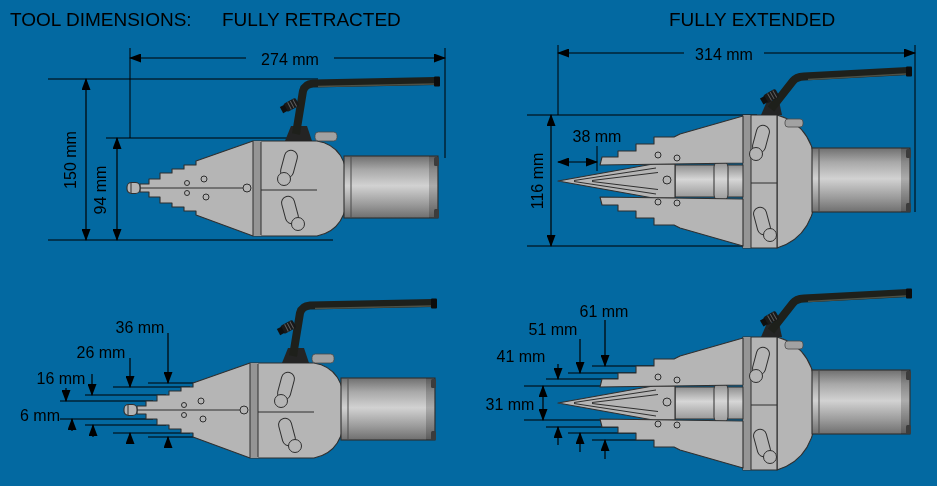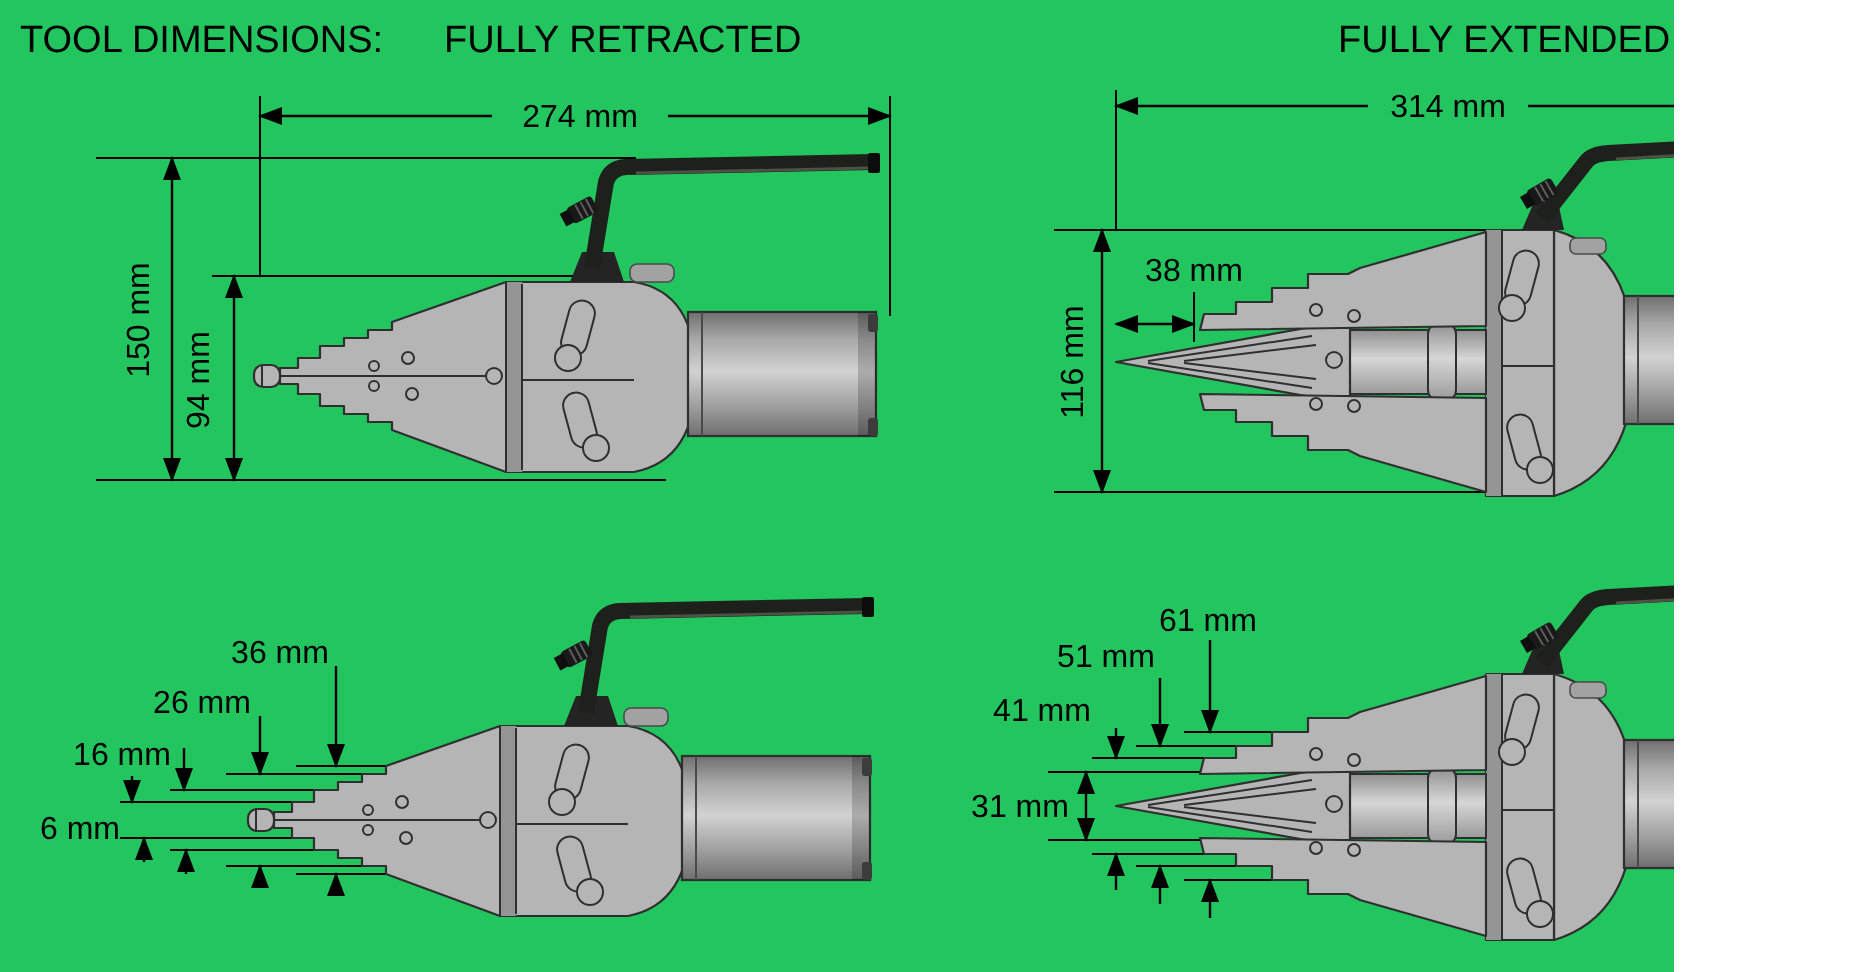--- a/index.html
+++ b/index.html
@@ -1,16 +1,16 @@
 <!DOCTYPE html>
 <html><head>
 <meta charset="utf-8">
 <style>
   html,body{margin:0;padding:0;background:#fff;}
-  .page{position:relative;width:837px;height:486px;background:#22c55e;overflow:hidden;
+  .page{position:relative;width:937px;height:486px;background:#0369a1;overflow:hidden;
         font-family:"Liberation Sans",sans-serif;}
   svg{display:block;}
   text{font-family:"Liberation Sans",sans-serif;fill:#000;}
   .title{font-size:19px;}
   .dim{font-size:16px;}
   .extline{stroke:#000;stroke-width:1;fill:none;}
   .dimline{stroke:#000;stroke-width:1.2;fill:none;}
   .body{fill:#b5b5b5;stroke:#2f2f2f;stroke-width:1.1;stroke-linejoin:round;}
   .inner{stroke:#2f2f2f;stroke-width:1;fill:none;}
   .hole{fill:#b5b5b5;stroke:#2f2f2f;stroke-width:1;}

